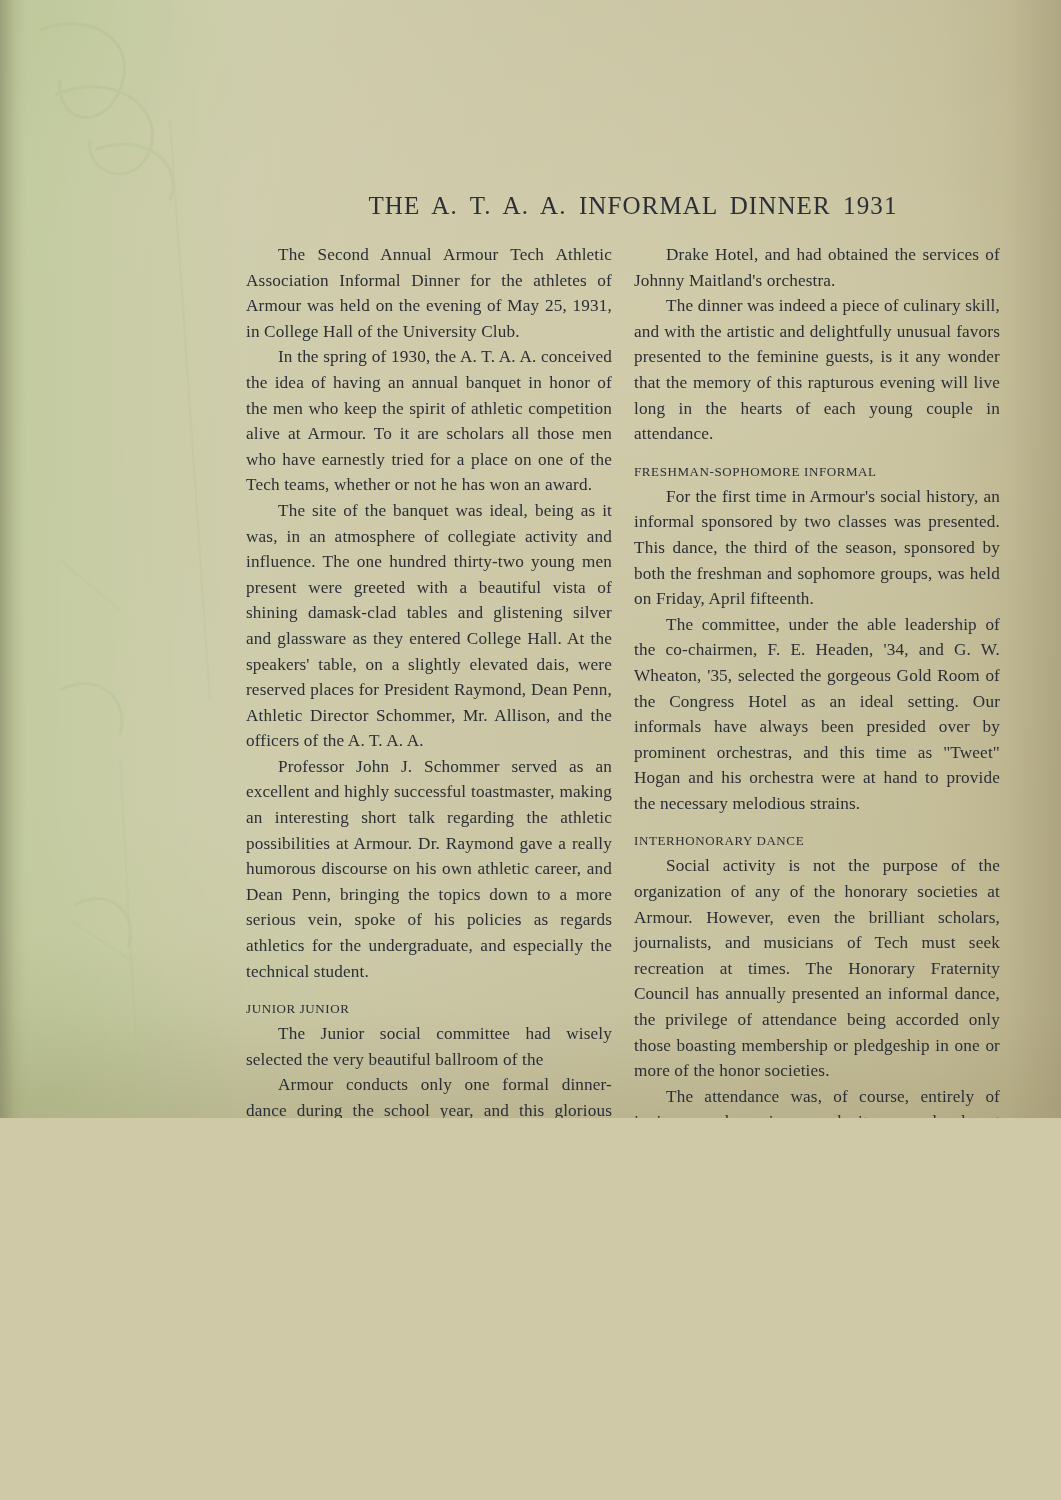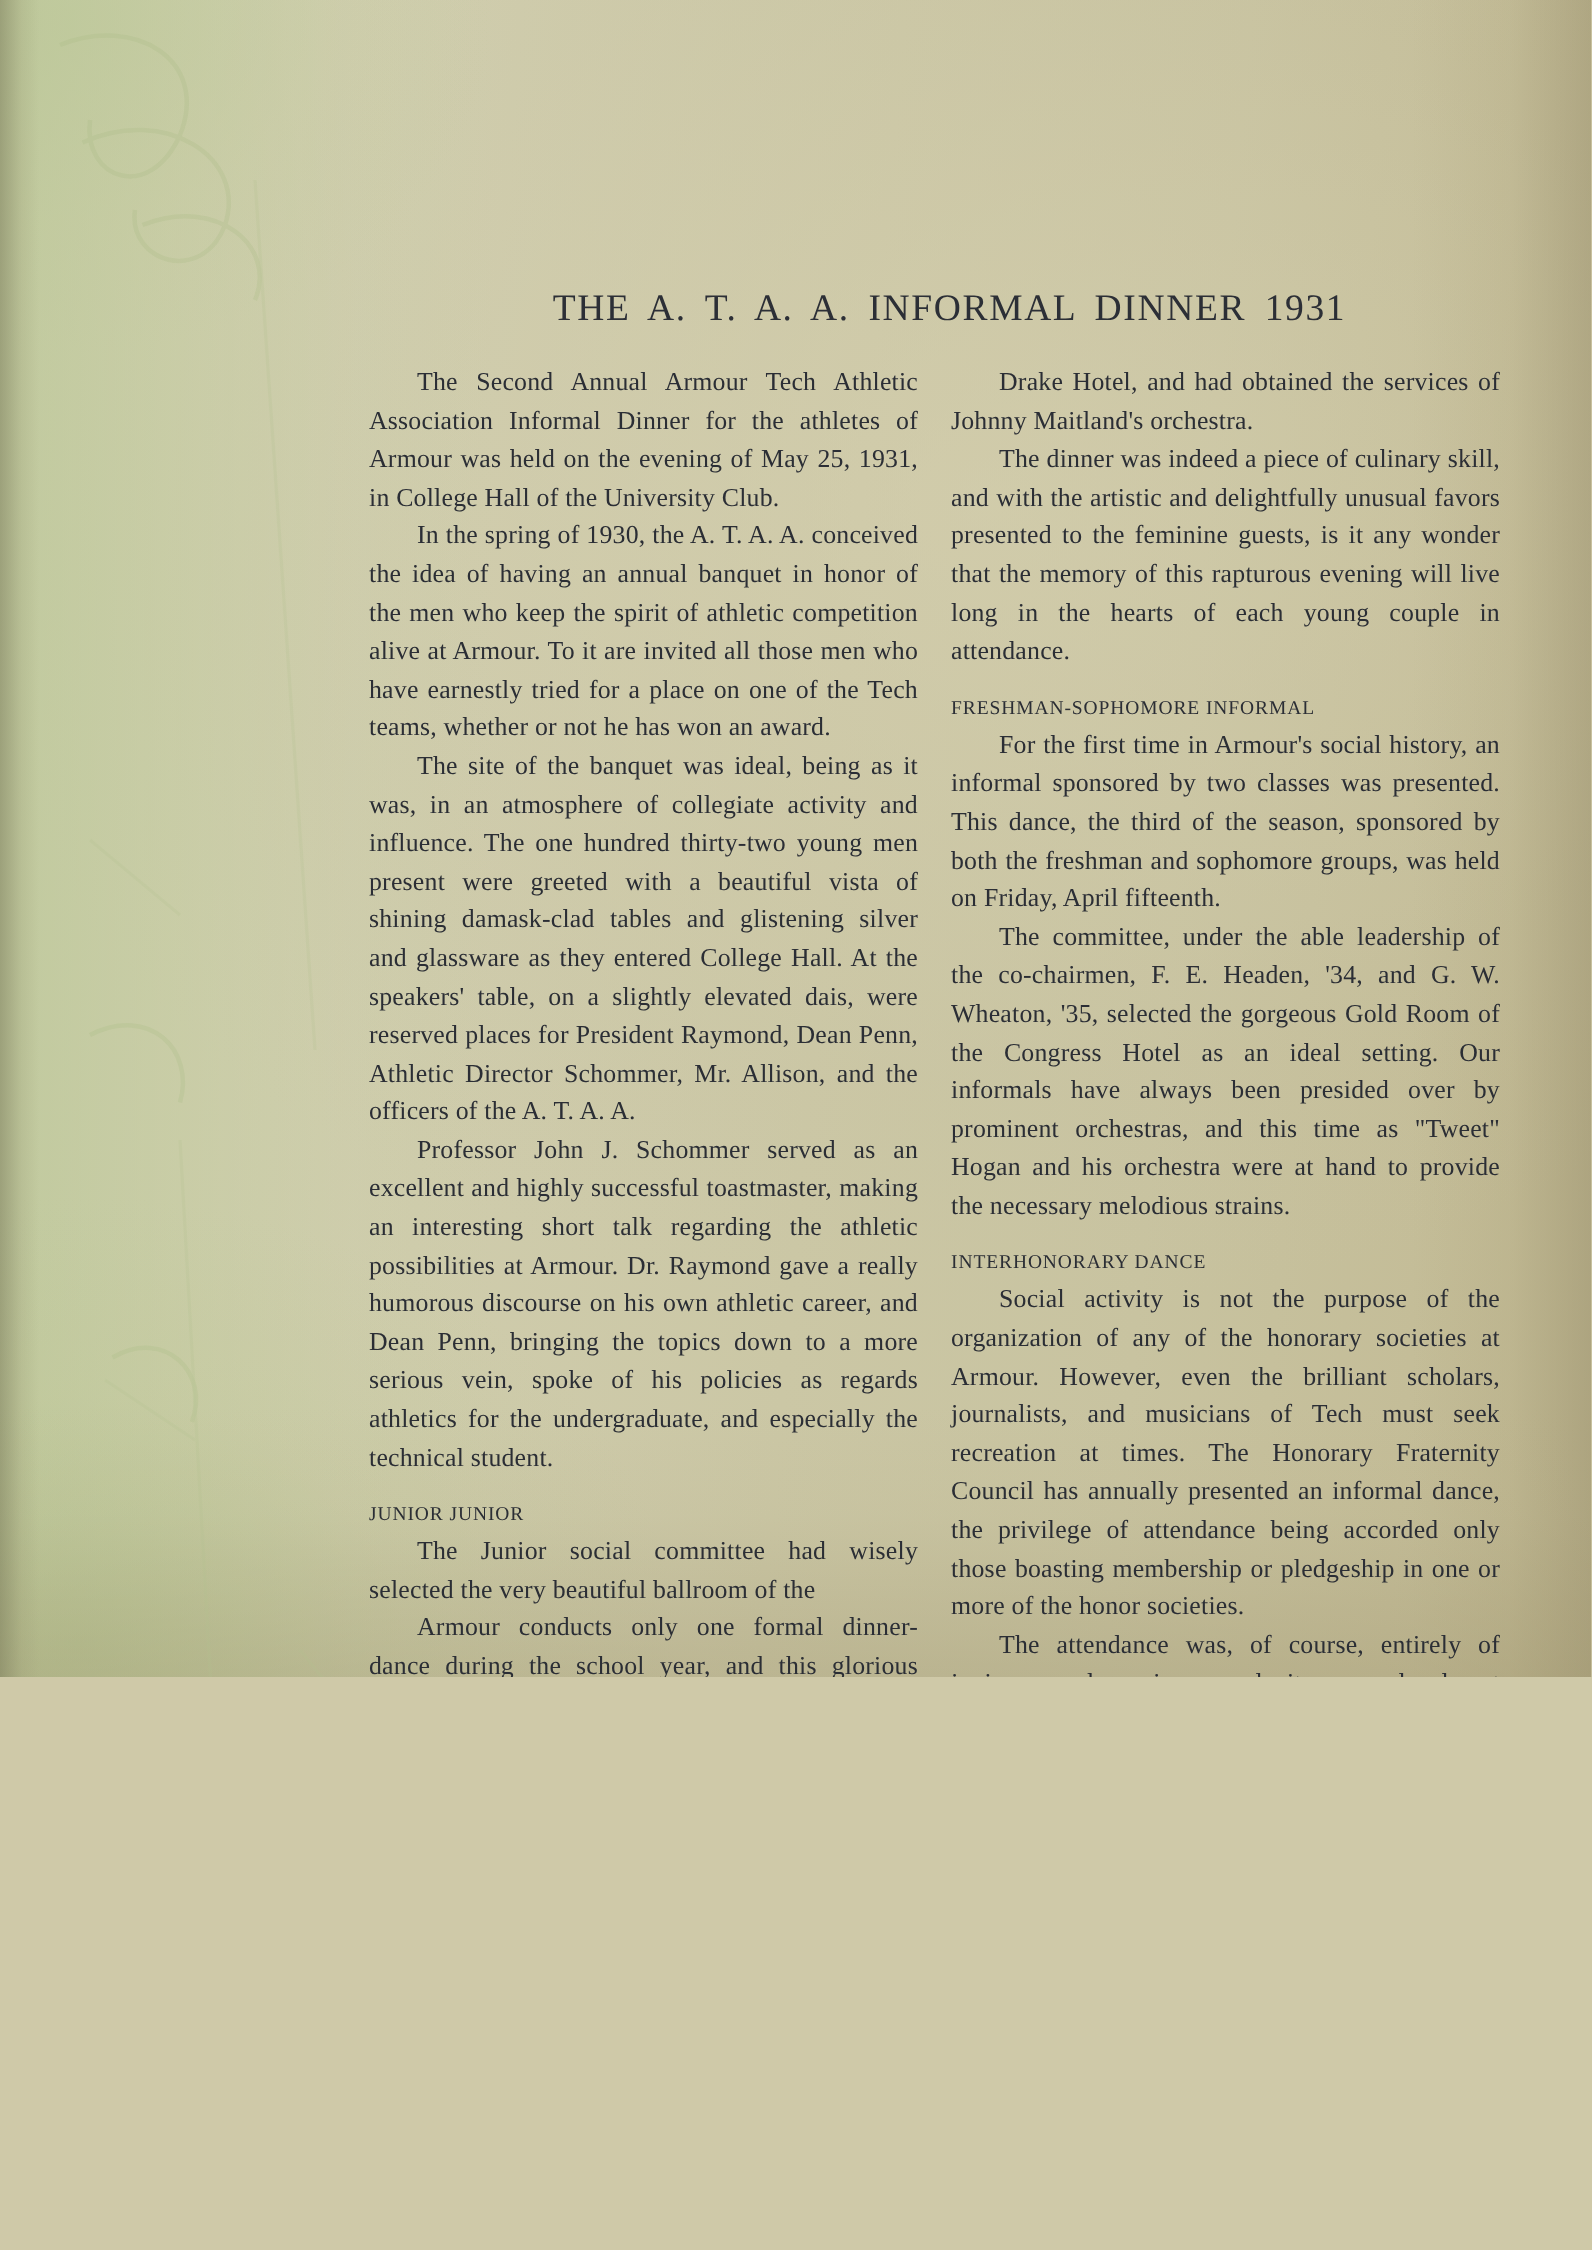--- a/index.html
+++ b/index.html
@@ -170,21 +170,21 @@
     </svg>
   </div>
 
   <div class="content">
     <h1 class="doc-title">THE  A. T. A. A. INFORMAL  DINNER  1931</h1>
 
     <div class="columns">
 
       <div class="col">
         <p class="para">The Second Annual Armour Tech Athletic Association Informal Dinner for the athletes of Armour was held on the evening of May 25, 1931, in College Hall of the University Club.</p>
-        <p class="para">In the spring of 1930, the A. T. A. A. conceived the idea of having an annual banquet in honor of the men who keep the spirit of athletic competition alive at Armour. To it are invited all those men who have earnestly tried for a place on one of the Tech teams, whether or not he has won an award.</p>
+        <p class="para">In the spring of 1930, the A. T. A. A. conceived the idea of having an annual banquet in honor of the men who keep the spirit of athletic competition alive at Armour. To it are scholars all those men who have earnestly tried for a place on one of the Tech teams, whether or not he has won an award.</p>
         <p class="para">The site of the banquet was ideal, being as it was, in an atmosphere of collegiate activity and influence. The one hundred thirty-two young men present were greeted with a beautiful vista of shining damask-clad tables and glistening silver and glassware as they entered College Hall. At the speakers' table, on a slightly elevated dais, were reserved places for President Raymond, Dean Penn, Athletic Director Schommer, Mr. Allison, and the officers of the A. T. A. A.</p>
         <p class="para">Professor John J. Schommer served as an excellent and highly successful toastmaster, making an interesting short talk regarding the athletic possibilities at Armour. Dr. Raymond gave a really humorous discourse on his own athletic career, and Dean Penn, bringing the topics down to a more serious vein, spoke of his policies as regards athletics for the undergraduate, and especially the technical student.</p>
 
         <h2 class="section centered">JUNIOR JUNIOR</h2>
         <p class="para">The Junior social committee had wisely selected the very beautiful ballroom of the</p>
         <p class="para">Armour conducts only one formal dinner-dance during the school year, and this glorious finale' to Tech's social activity is under the direction of the Junior class. Holding to tradition, the formal was presented as a brilliant climax to Junior Week, and was on the evening of Friday the thirteenth of May.</p>
       </div>
 
       <div class="col">
         <p class="para">Drake Hotel, and had obtained the services of Johnny Maitland's orchestra.</p>

